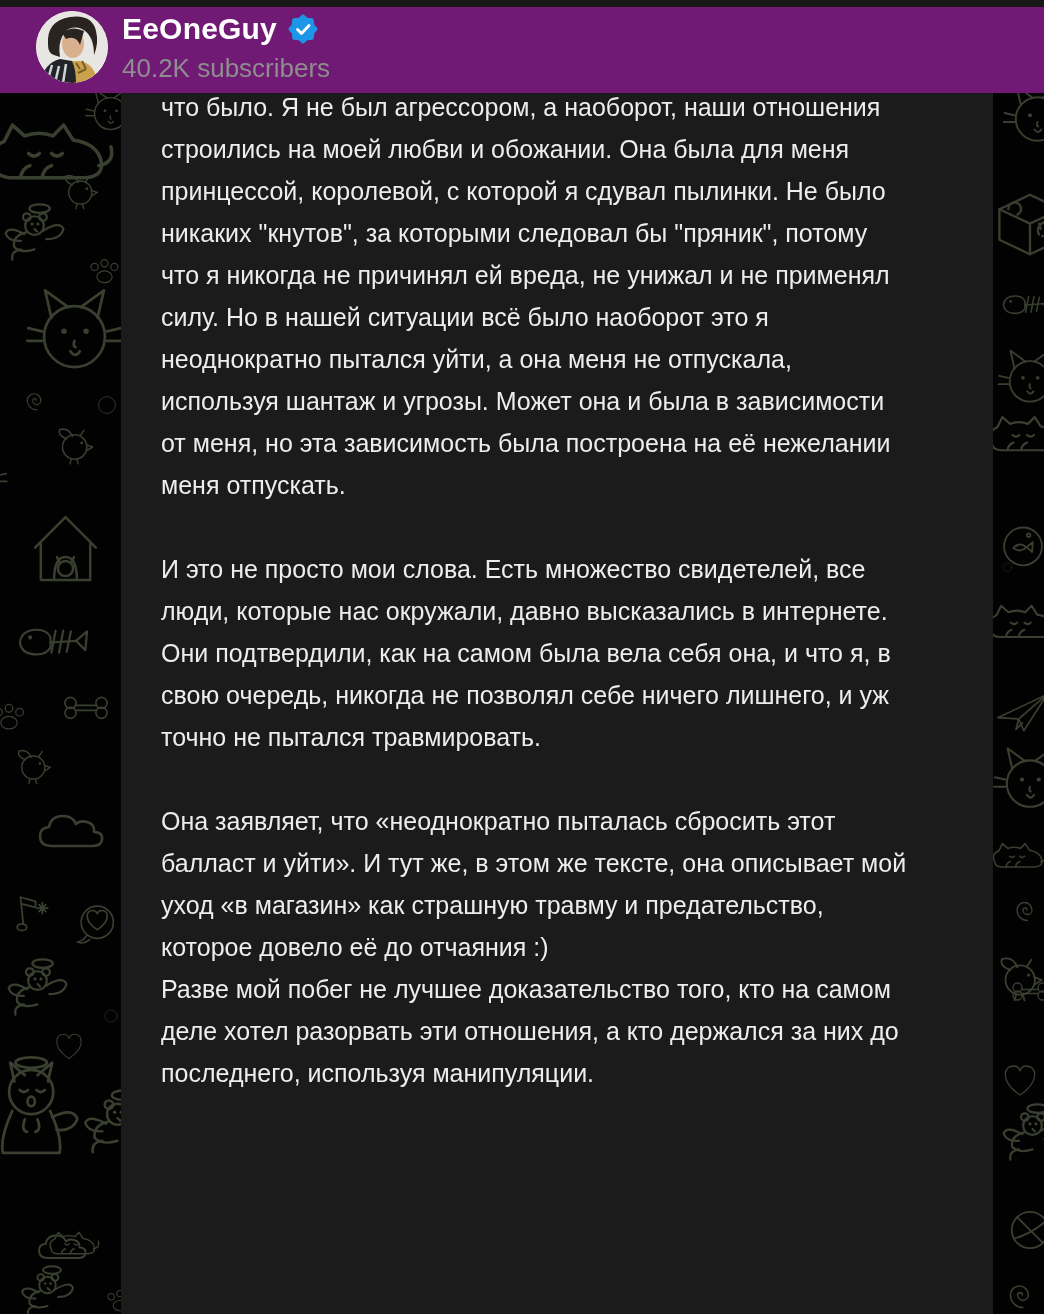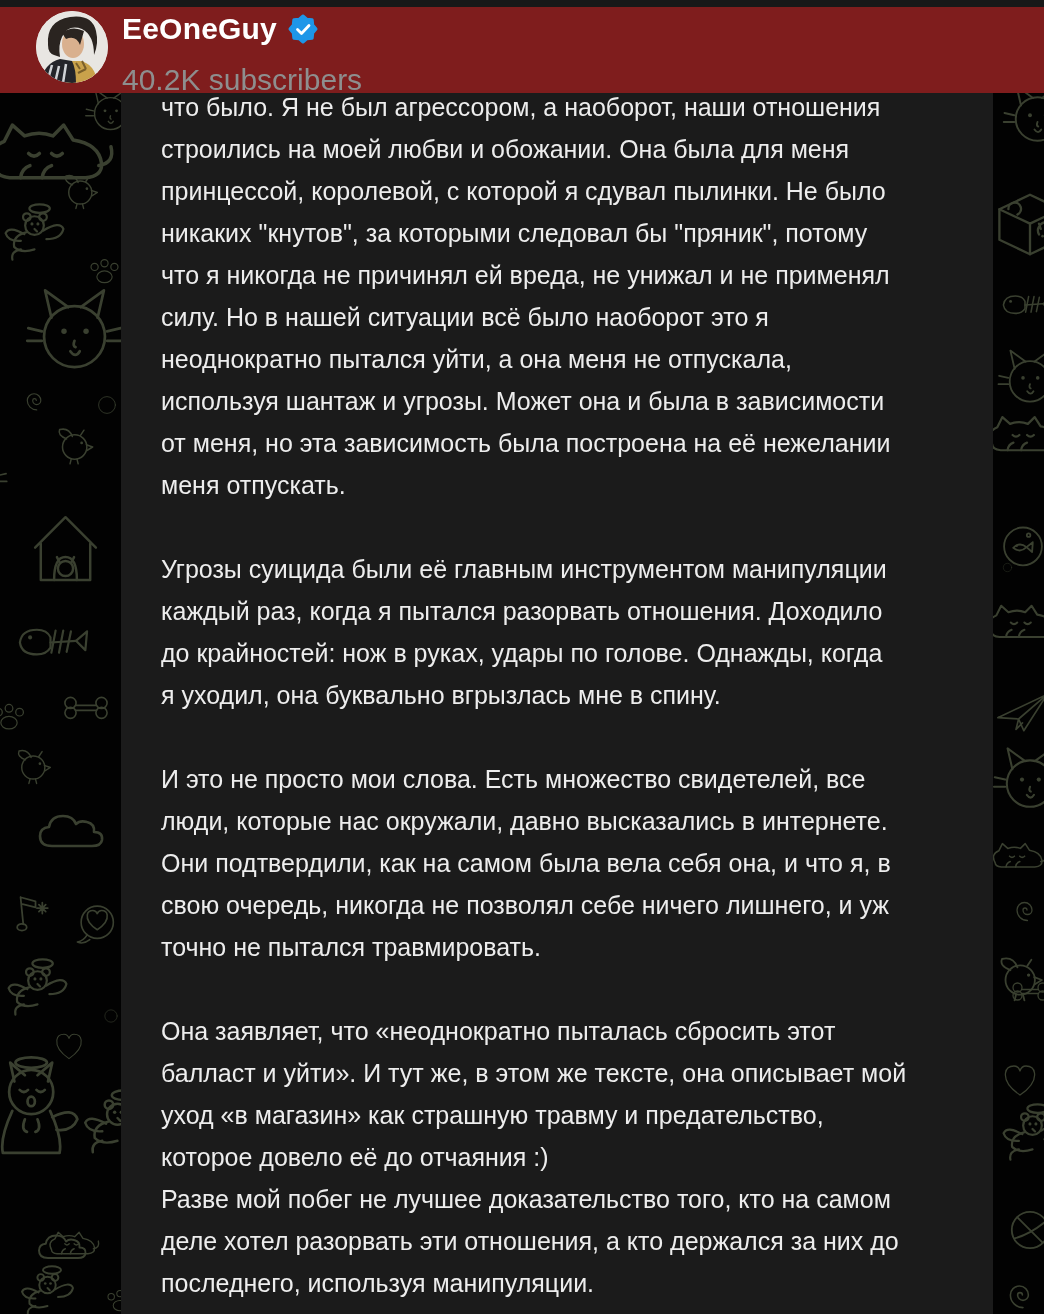--- a/index.html
+++ b/index.html
@@ -4,28 +4,28 @@
 <style>
   html,body{margin:0;padding:0;background:#000;}
   .screen{position:relative;width:1044px;height:1314px;background:#020202;overflow:hidden;
           font-family:"Liberation Sans",sans-serif;}
   .doodles{position:absolute;left:0;top:0;width:1044px;height:1314px;}
   .doodles .s{stroke:#3a4030;stroke-width:2.6;fill:none;stroke-linecap:round;stroke-linejoin:round;}
   .doodles .f{fill:#3a4030;stroke:none;}
   .panel{position:absolute;left:121px;top:93px;width:872px;height:1221px;background:#1b1b1b;overflow:hidden;}
   .post-text{margin:-7px 0 0;padding:0 40px;color:#ededed;font-size:25px;line-height:42px;}
   .post-text p{margin:0 0 42px;white-space:pre-line;}
-  .header{position:absolute;top:0;left:0;right:0;height:93px;background:#7f1d1d;z-index:5;}
+  .header{position:absolute;top:0;left:0;right:0;height:93px;background:#701a75;z-index:5;}
   .top-edge{position:absolute;top:0;left:0;right:0;height:7px;background:#181818;}
   .avatar{position:absolute;left:36px;top:11px;width:72px;height:72px;border-radius:50%;overflow:hidden;background:#e8e6e2;}
   .header-text{position:absolute;left:122px;top:12px;}
   .title-row{display:flex;align-items:center;gap:11px;}
   .channel-name{font-size:30px;font-weight:bold;color:#ffffff;line-height:34px;letter-spacing:.2px;}
   .badge{width:30px;height:30px;flex:0 0 auto;}
-  .subscribers{font-size:30px;color:#8e8e8e;line-height:32px;margin-top:18px;}
+  .subscribers{font-size:26px;color:#8e8e8e;line-height:32px;margin-top:6px;}
 </style>
 </head>
 <body>
 
 <div class="screen">
 
   <svg class="doodles" xmlns="http://www.w3.org/2000/svg">
     <defs>
       <g id="cat-face">
         <path class="s" d="M28,34 L22,8 L44,24 M72,34 L78,8 L56,24"></path>
@@ -198,24 +198,20 @@
       <p>что было. Я не был агрессором, а наоборот, наши отношения
 строились на моей любви и обожании. Она была для меня
 принцессой, королевой, с которой я сдувал пылинки. Не было
 никаких "кнутов", за которыми следовал бы "пряник", потому
 что я никогда не причинял ей вреда, не унижал и не применял
 силу. Но в нашей ситуации всё было наоборот это я
 неоднократно пытался уйти, а она меня не отпускала,
 используя шантаж и угрозы. Может она и была в зависимости
 от меня, но эта зависимость была построена на её нежелании
 меня отпускать.</p>
-      <p>Угрозы суицида были её главным инструментом манипуляции
-каждый раз, когда я пытался разорвать отношения. Доходило
-до крайностей: нож в руках, удары по голове. Однажды, когда
-я уходил, она буквально вгрызлась мне в спину.</p>
       <p>И это не просто мои слова. Есть множество свидетелей, все
 люди, которые нас окружали, давно высказались в интернете.
 Они подтвердили, как на самом была вела себя она, и что я, в
 свою очередь, никогда не позволял себе ничего лишнего, и уж
 точно не пытался травмировать.</p>
       <p>Она заявляет, что «неоднократно пыталась сбросить этот
 балласт и уйти». И тут же, в этом же тексте, она описывает мой
 уход «в магазин» как страшную травму и предательство,
 которое довело её до отчаяния :)
 Разве мой побег не лучшее доказательство того, кто на самом

